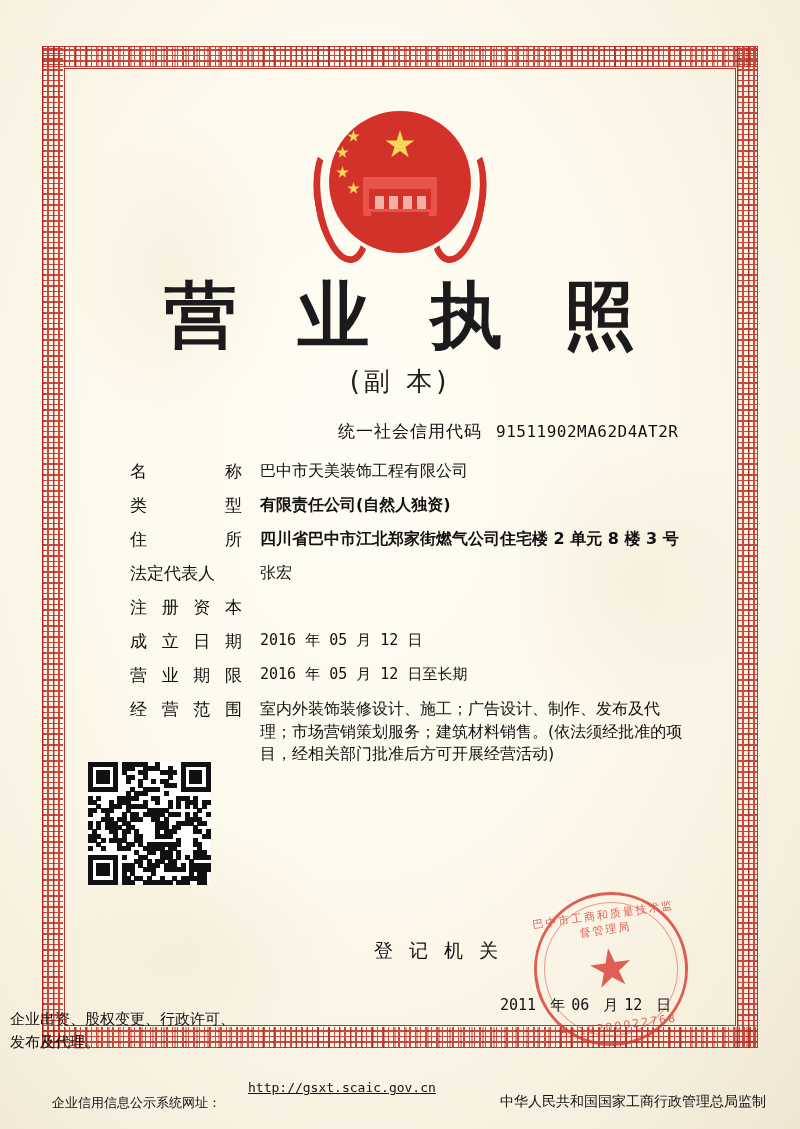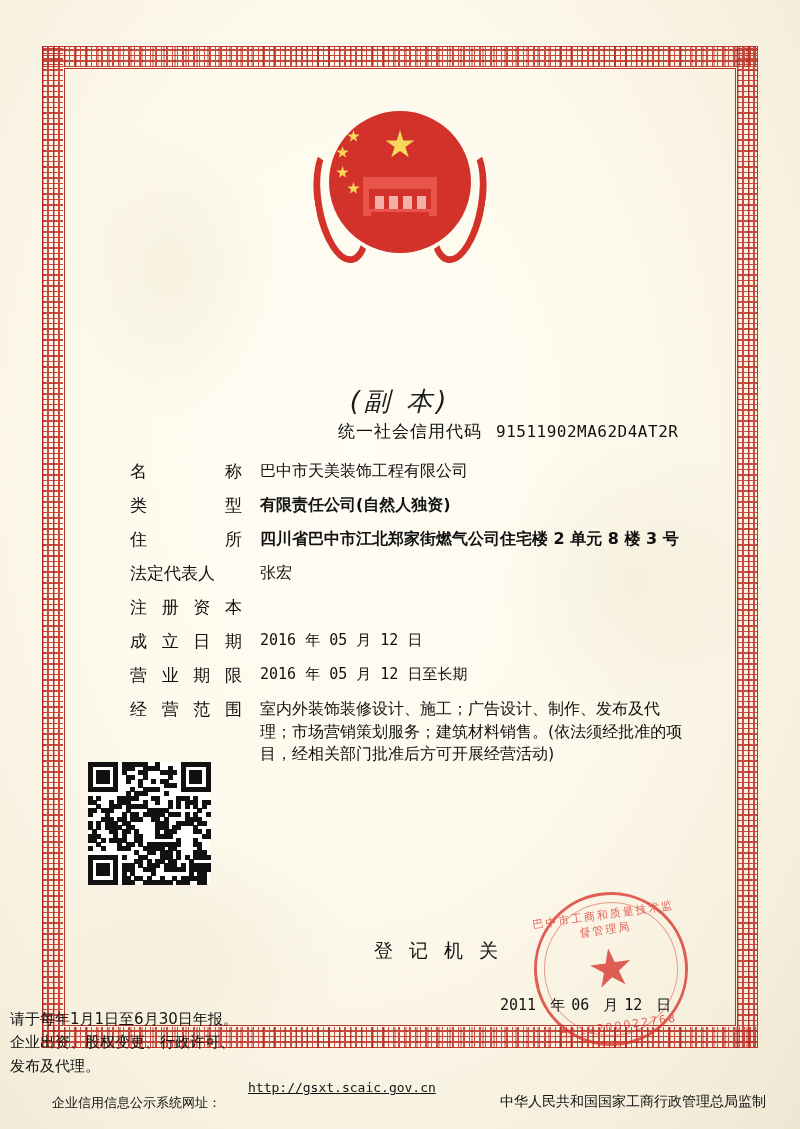--- a/index.html
+++ b/index.html
@@ -173,27 +173,26 @@
     font-family: "DejaVu Sans", "Liberation Sans", sans-serif;
     font-size: 72px;
     font-weight: bold;
     letter-spacing: 18px;
     color: #1b1b1b;
     text-indent: 18px;
   }
   .subtitle {
     position: absolute;
     left: 0; right: 0;
-    top: 384px;
+    top: 364px;
     text-align: center;
     font-size: 26px;
     color: #1b1b1b;
     letter-spacing: 4px;
     font-family: "DejaVu Sans", "Liberation Sans", sans-serif;
-    font-style: italic;
   }
 
   
   .credit-line {
     position: absolute;
     left: 338px;
     top: 420px;
     font-size: 17px;
     color: #111;
     font-family: "DejaVu Sans", "Liberation Sans", sans-serif;
@@ -392,20 +391,21 @@
       <div class="door d1"></div>
       <div class="door d2"></div>
       <div class="door d3"></div>
       <div class="door d4"></div>
     </div>
     <div class="cogwheel"></div>
     <div class="wheat-l"></div>
     <div class="wheat-r"></div>
   </div>
 
+  <div class="title">营 业 执 照</div>
   <div class="subtitle">(副 本)</div>
 
   <div class="credit-line">
     <span>统一社会信用代码</span><span class="code">91511902MA62D4AT2R</span>
   </div>
 
   <div class="fields">
 
     <div class="field-row">
       <div class="field-label">
@@ -910,21 +910,20 @@
     <div class="seal-top-text">巴中市工商和质量技术监督管理局</div>
     <div class="seal-star"></div>
     <div class="seal-bottom-text">5119200022768</div>
   </div>
 
   <div class="date-line">
     <span class="num">2011</span><span class="unit">年</span><span class="num">06</span><span class="unit">月</span><span class="num">12</span><span class="unit">日</span>
   </div>
 
   <div class="footnote-left" id="footnote-left">
-      <div>请于每年1月1日至6月30日年报。</div>
       <div>企业出资、股权变更、行政许可、</div>
       <div>发布及代理。</div>
     </div>
   <div class="footer-url-label">企业信用信息公示系统网址：</div>
   <div class="footer-url">http://gsxt.scaic.gov.cn</div>
   <div class="footer-right">中华人民共和国国家工商行政管理总局监制</div>
 
 </div>
 
 </body></html>

